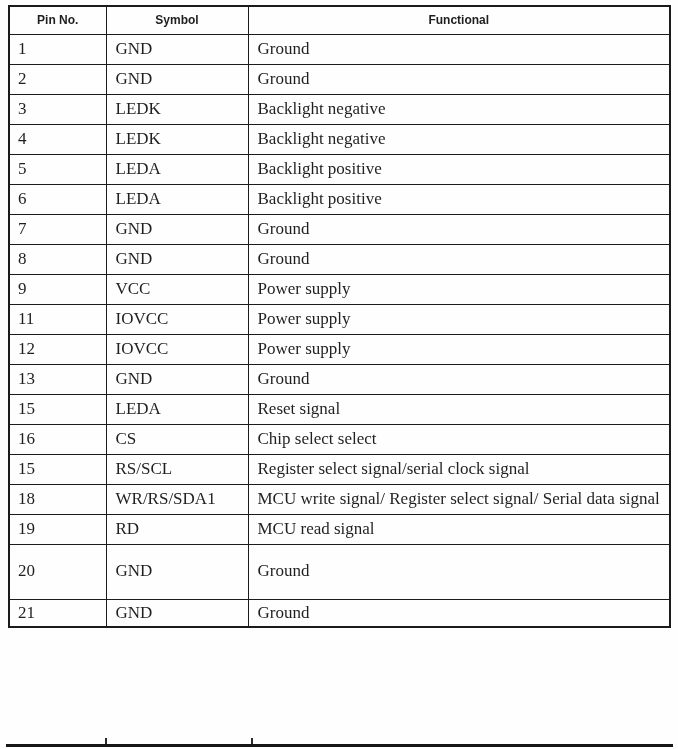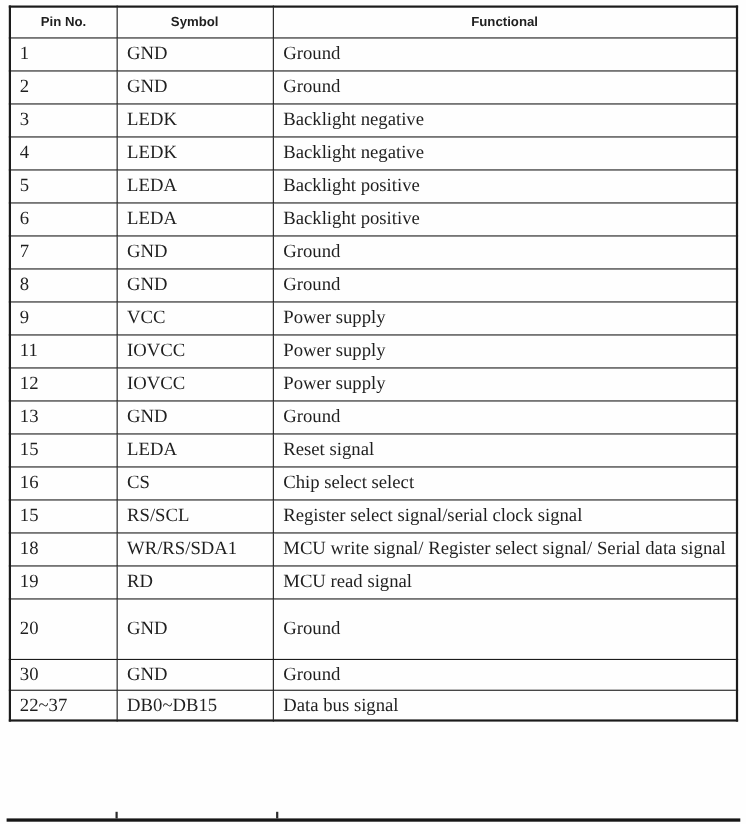--- a/index.html
+++ b/index.html
@@ -195,28 +195,23 @@
           <td class="col-pin">19</td>
           <td class="col-symbol">RD</td>
           <td class="col-func">MCU read signal</td>
         </tr>
         <tr>
           <td class="col-pin">20</td>
           <td class="col-symbol">GND</td>
           <td class="col-func">Ground</td>
         </tr>
         <tr>
-          <td class="col-pin">30</td>
-          <td class="col-symbol">GND</td>
-          <td class="col-func">Ground</td>
-        </tr>
-        <tr>
-          <td class="col-pin">22~37</td>
-          <td class="col-symbol">DB0~DB15</td>
-          <td class="col-func">Data bus signal</td>
+          <td class="col-pin">21</td>
+          <td class="col-symbol">GND</td>
+          <td class="col-func">Ground</td>
         </tr>
       </tbody>
   </table>
 
   <div class="cutoff-stub s1"></div>
   <div class="cutoff-stub s2"></div>
   <div class="cutoff-bar"></div>
 
 </div>
 

